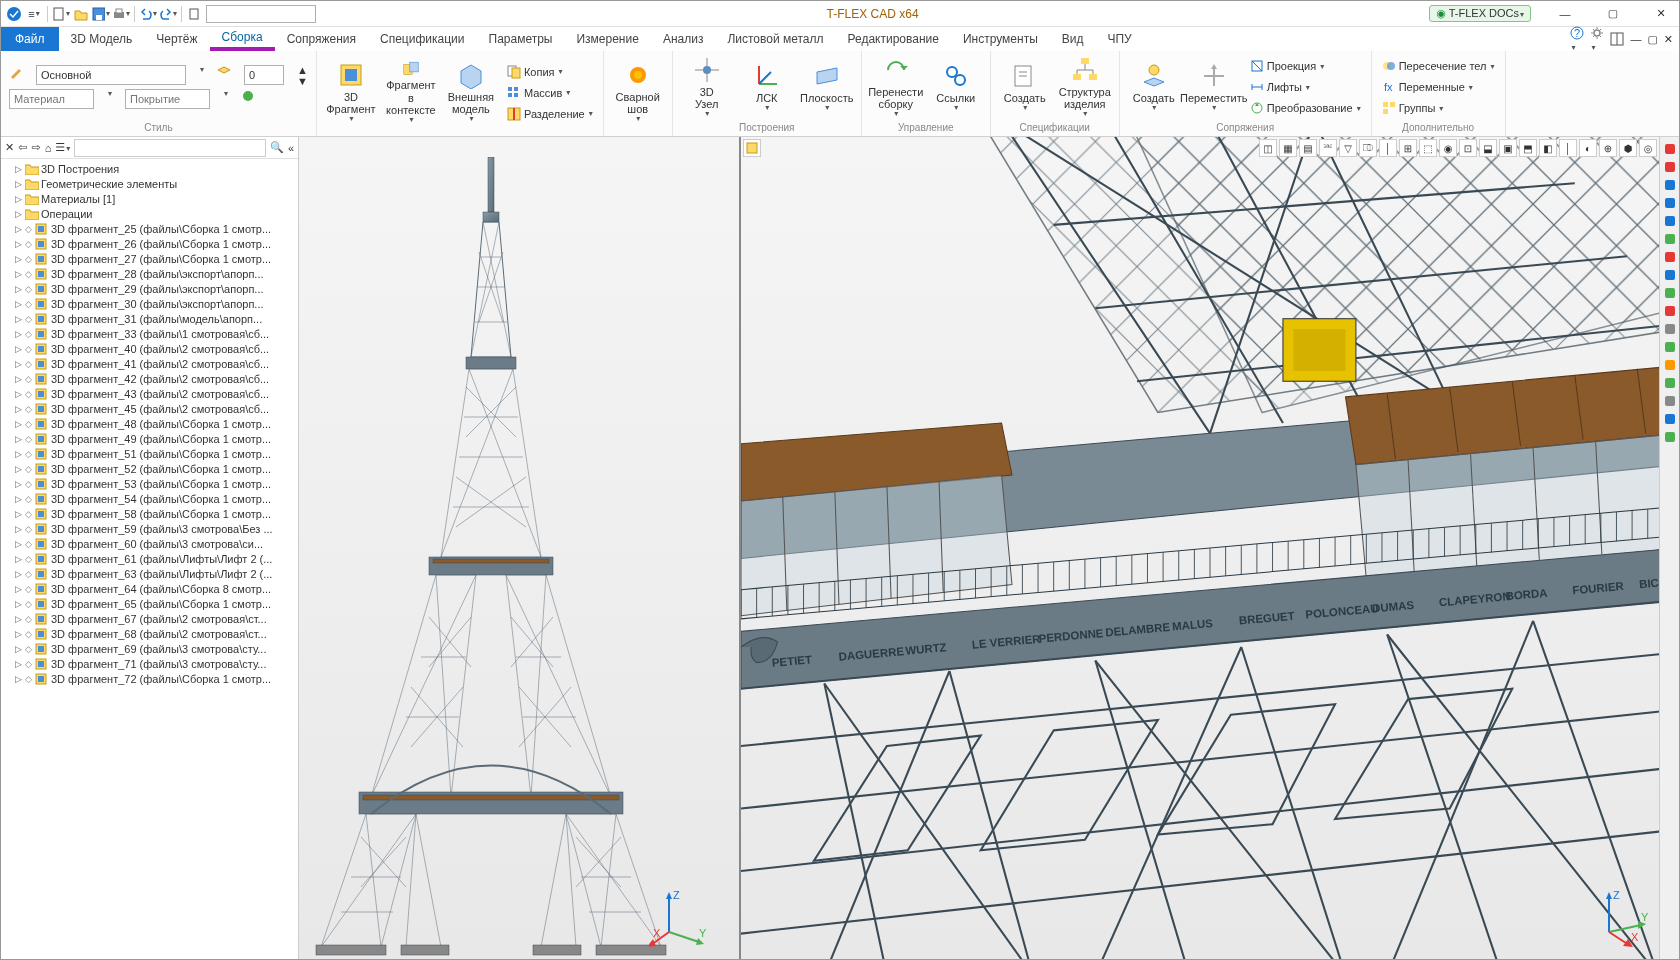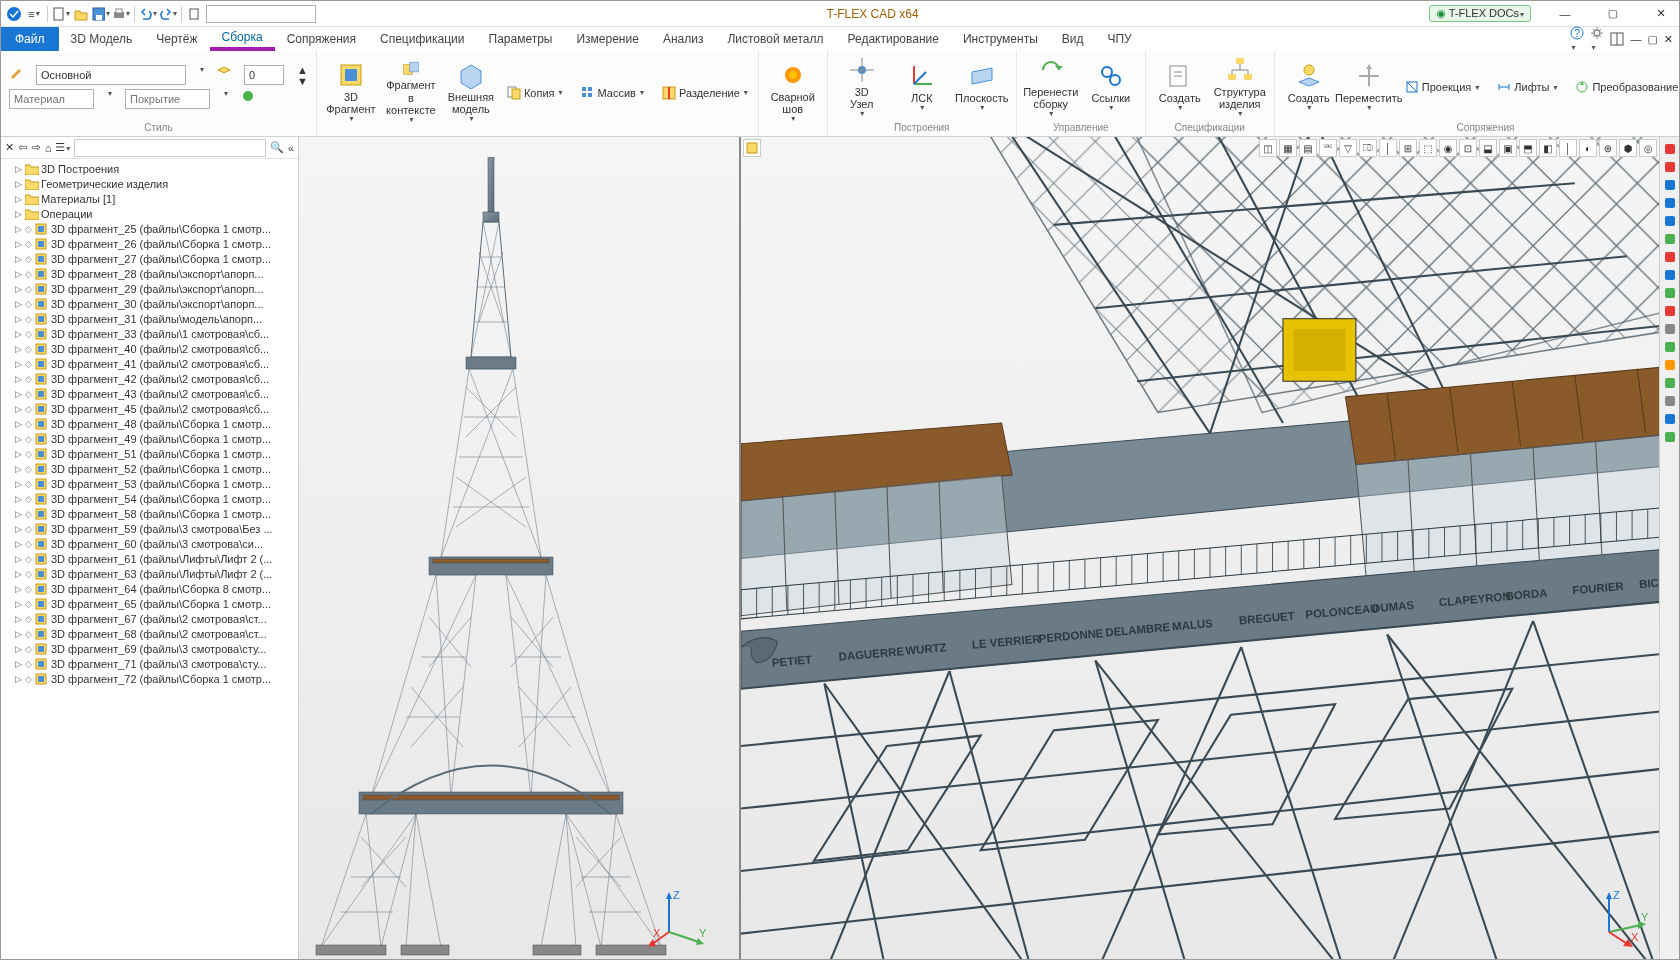--- a/index.html
+++ b/index.html
@@ -17,21 +17,21 @@
 .menubar .tab.active{border-bottom:4px solid #a21caf;color:#0369a1}
 .menubar .hright{margin-left:auto;display:flex;align-items:center;padding-right:6px;gap:6px}
 .ribbon{height:86px;background:#fcfcfc;border-bottom:1px solid #d0d0d0;display:flex}
 .rgroup{border-right:1px solid #e5e5e5;display:flex;flex-direction:column;padding:2px 6px}
 .rgroup .body{flex:1;display:flex;align-items:center;gap:4px}
 .rgroup .label{text-align:center;font-size:10px;color:#888;padding:1px 0}
 .rbtn-lg{display:flex;flex-direction:column;align-items:center;justify-content:center;width:56px;height:64px;cursor:pointer;border-radius:3px;text-align:center;font-size:10px;line-height:1.1}
 .rbtn-lg .ico{width:28px;height:28px;margin-bottom:2px}
 .rbtn-sm{display:flex;align-items:center;gap:3px;height:20px;padding:0 4px;cursor:pointer;border-radius:2px;font-size:11px;white-space:nowrap}
 .rbtn-sm .ico{width:14px;height:14px}
-.rcol{display:flex;flex-direction:row;gap:10px}
+.rcol{display:flex;flex-direction:column;gap:1px}
 .stylebox{display:flex;flex-direction:column;gap:2px;padding:2px}
 .styleinput{width:150px;height:20px;border:1px solid #b0b0b0;padding:0 4px;font-size:11px;background:#fff}
 .styleinput.small{width:85px}
 .stylerow{display:flex;gap:13px;align-items:flex-start}
 .numinput{width:40px;height:20px}
 .main{flex:1;display:flex;overflow:hidden}
 .viewport{position:relative;background:linear-gradient(to bottom,#f5f5f5,#e8e8e8);display:flex;align-items:center;justify-content:center}
 .vp1{width:740px;border-right:2px solid #888}
 .vp2{flex:1}
 .sidepanel{position:absolute;left:0;top:0;width:298px;height:100%;background:#fff;border-right:1px solid #ccc;display:flex;flex-direction:column;z-index:5}
@@ -446,21 +446,21 @@
             <svg class="fico" viewBox="0 0 14 12">
               <path d="M0 2h5l1 2h8v8H0z" fill="#ffd968" stroke="#c39b1a"></path>
             </svg>
             <span>3D Построения</span>
           </div>
           <div class="tree-item folder">
             <span class="arrow">▷</span>
             <svg class="fico" viewBox="0 0 14 12">
               <path d="M0 2h5l1 2h8v8H0z" fill="#ffd968" stroke="#c39b1a"></path>
             </svg>
-            <span>Геометрические изделия</span>
+            <span>Геометрические элементы</span>
           </div>
           <div class="tree-item folder">
             <span class="arrow">▷</span>
             <svg class="fico" viewBox="0 0 14 12">
               <path d="M0 2h5l1 2h8v8H0z" fill="#ffd968" stroke="#c39b1a"></path>
             </svg>
             <span>Материалы [1]</span>
           </div>
           <div class="tree-item folder">
             <span class="arrow">▷</span>

